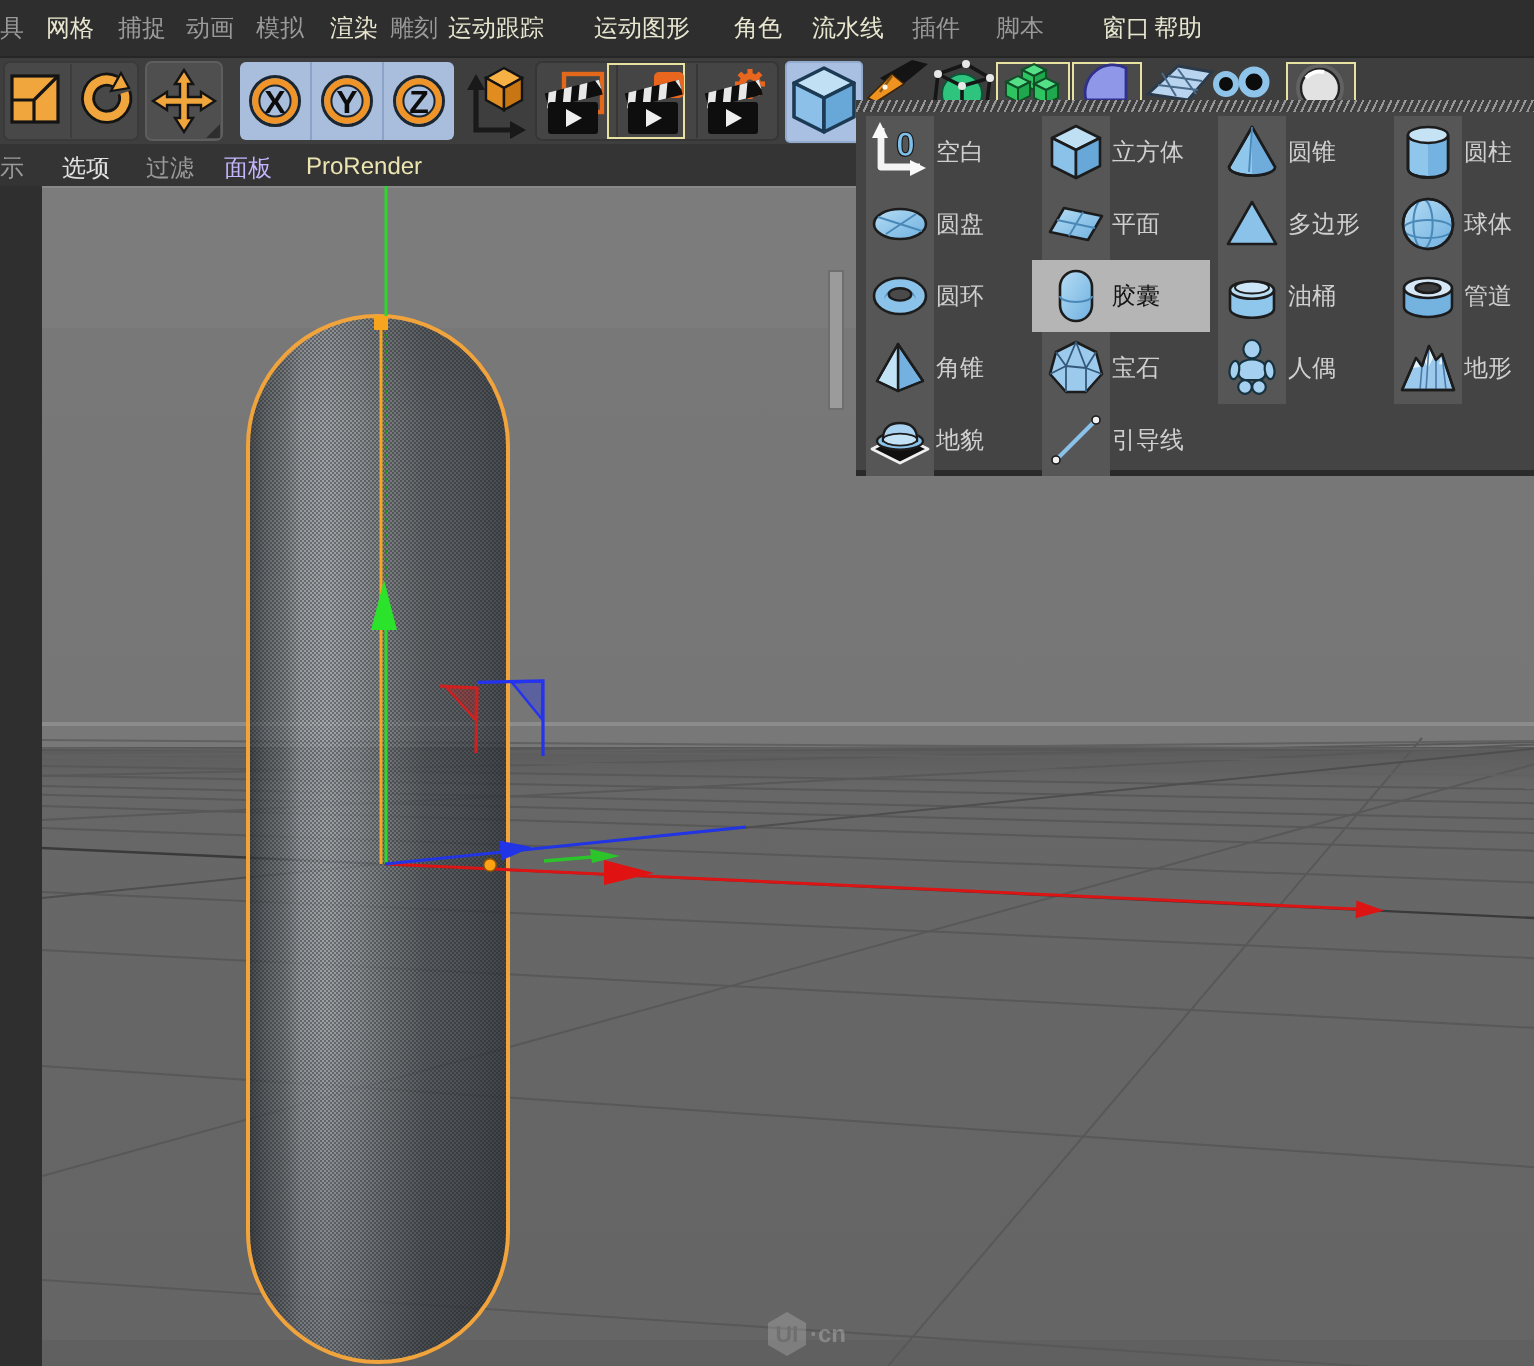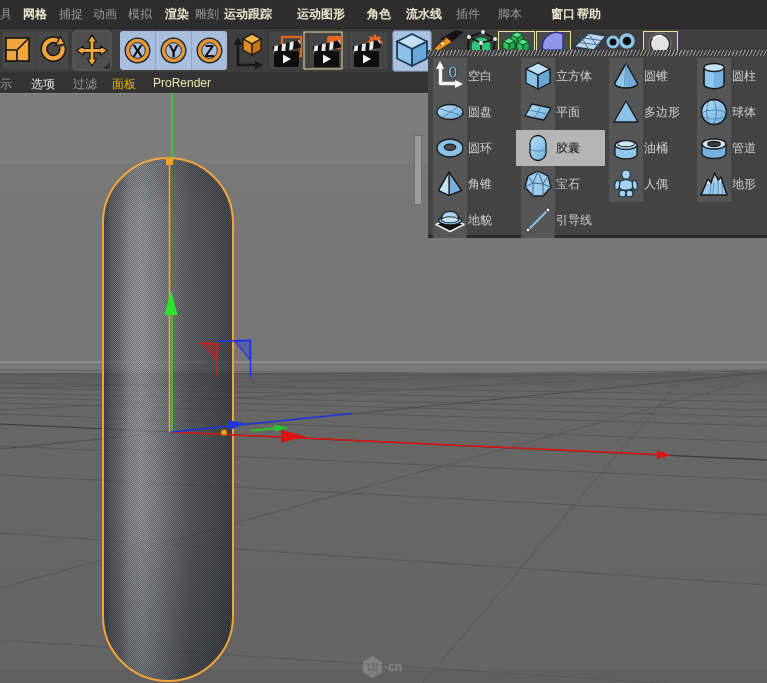--- a/index.html
+++ b/index.html
@@ -2,29 +2,29 @@
 <html><head><meta charset="utf-8">
 <style>
 html,body{margin:0;padding:0;width:767px;height:683px;overflow:hidden;background:#2f2f2f;
 font-family:"Liberation Sans",sans-serif;}
 *{box-sizing:border-box;}
 #app{position:relative;width:767px;height:683px;}
 .abs{position:absolute;}
 
 #menubar{left:0;top:0;width:767px;height:28px;background:#2e2e2e;}
 #menubar span{position:absolute;top:7px;font-size:12px;line-height:14px;white-space:nowrap;}
-.mb{color:#e9e6cf;font-weight:bold;}
+.mb{color:#e9e6cf;font-weight:normal;}
 .mg{color:#9a9a9a;font-weight:normal;}
 
 #toolbar{left:0;top:28px;width:767px;height:44px;background:#3e3e3e;border-top:1px solid #262626;}
 
 #vpmenu{left:0;top:72px;width:767px;height:21px;background:#343434;}
 #vpmenu span{position:absolute;top:4px;font-size:12px;}
 
-#viewport{left:0;top:93px;width:767px;height:590px;}
+#viewport{left:0;top:93px;width:767px;height:590px;padding-left:21px;}
 #viewport svg{display:block;}
 
 #palette{left:428px;top:50px;width:339px;height:191px;z-index:30;}
 #hatch{position:absolute;left:0;top:0;width:339px;height:6px;
 background:repeating-linear-gradient(115deg,#3e3e3e 0px,#3e3e3e 2.2px,#969696 2.2px,#969696 3.2px);}
 #pbody{position:absolute;left:0;top:6px;width:339px;height:182px;background:#444444;border-bottom:3px solid #2a2a2a;}
 </style></head>
 <body>
 <div id="app">
 
@@ -188,21 +188,21 @@
 <circle cx="660" cy="15" r="9.5" fill="#e2e2e2" stroke="#222" stroke-width="1.2"></circle>
 <path d="M653,10 a9 9 0 0 1 9,-3" stroke="#fff" stroke-width="2" fill="none"></path>
 
 </svg>
 </div>
 
 <div id="vpmenu" class="abs">
 <span style="left:0;color:#9a9a9a">示</span>
 <span style="left:31px;color:#e2e2e2;font-weight:normal">选项</span>
 <span style="left:73px;color:#9a9a9a">过滤</span>
-<span style="left:112px;color:#eab308">面板</span>
+<span style="left:112px;color:#c4b5fd">面板</span>
 <span style="left:153px;color:#ece4b0;font-weight:normal">ProRender</span>
 </div>
 
 <div id="viewport" class="abs">
 <svg width="767" height="590" viewBox="0 0 767 590">
 <defs>
 <linearGradient id="sky" x1="0" y1="0" x2="0" y2="1">
 <stop offset="0" stop-color="#787878"></stop>
             <stop offset="1" stop-color="#767676"></stop>
 </linearGradient>

